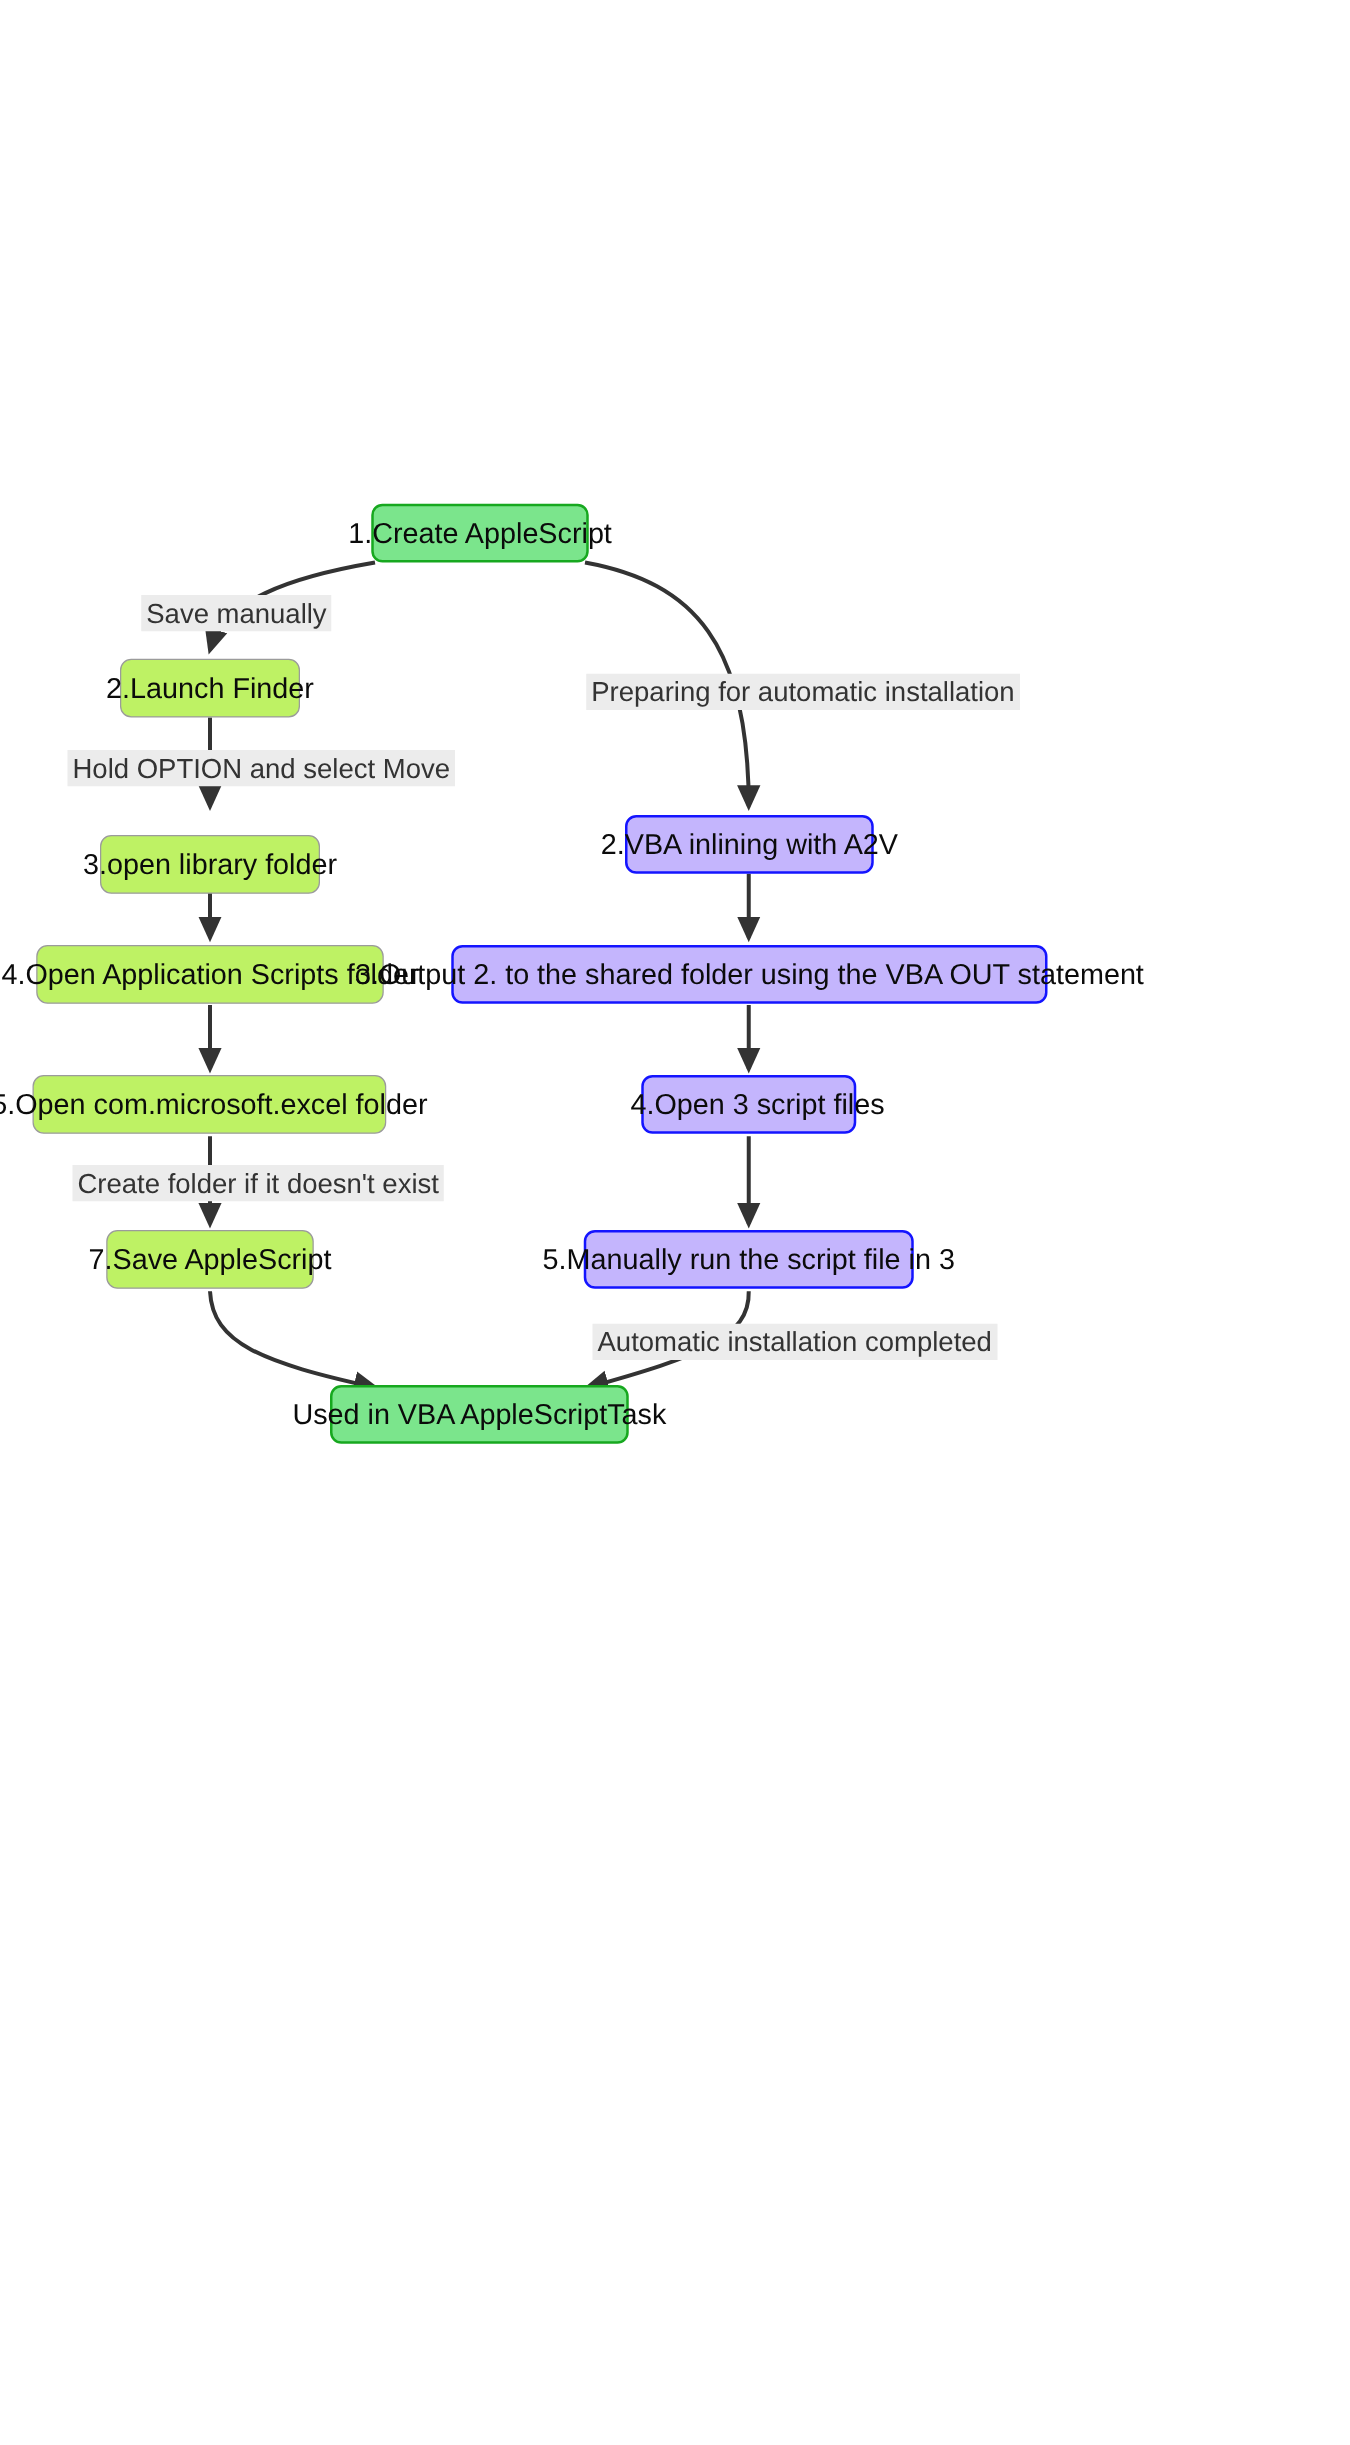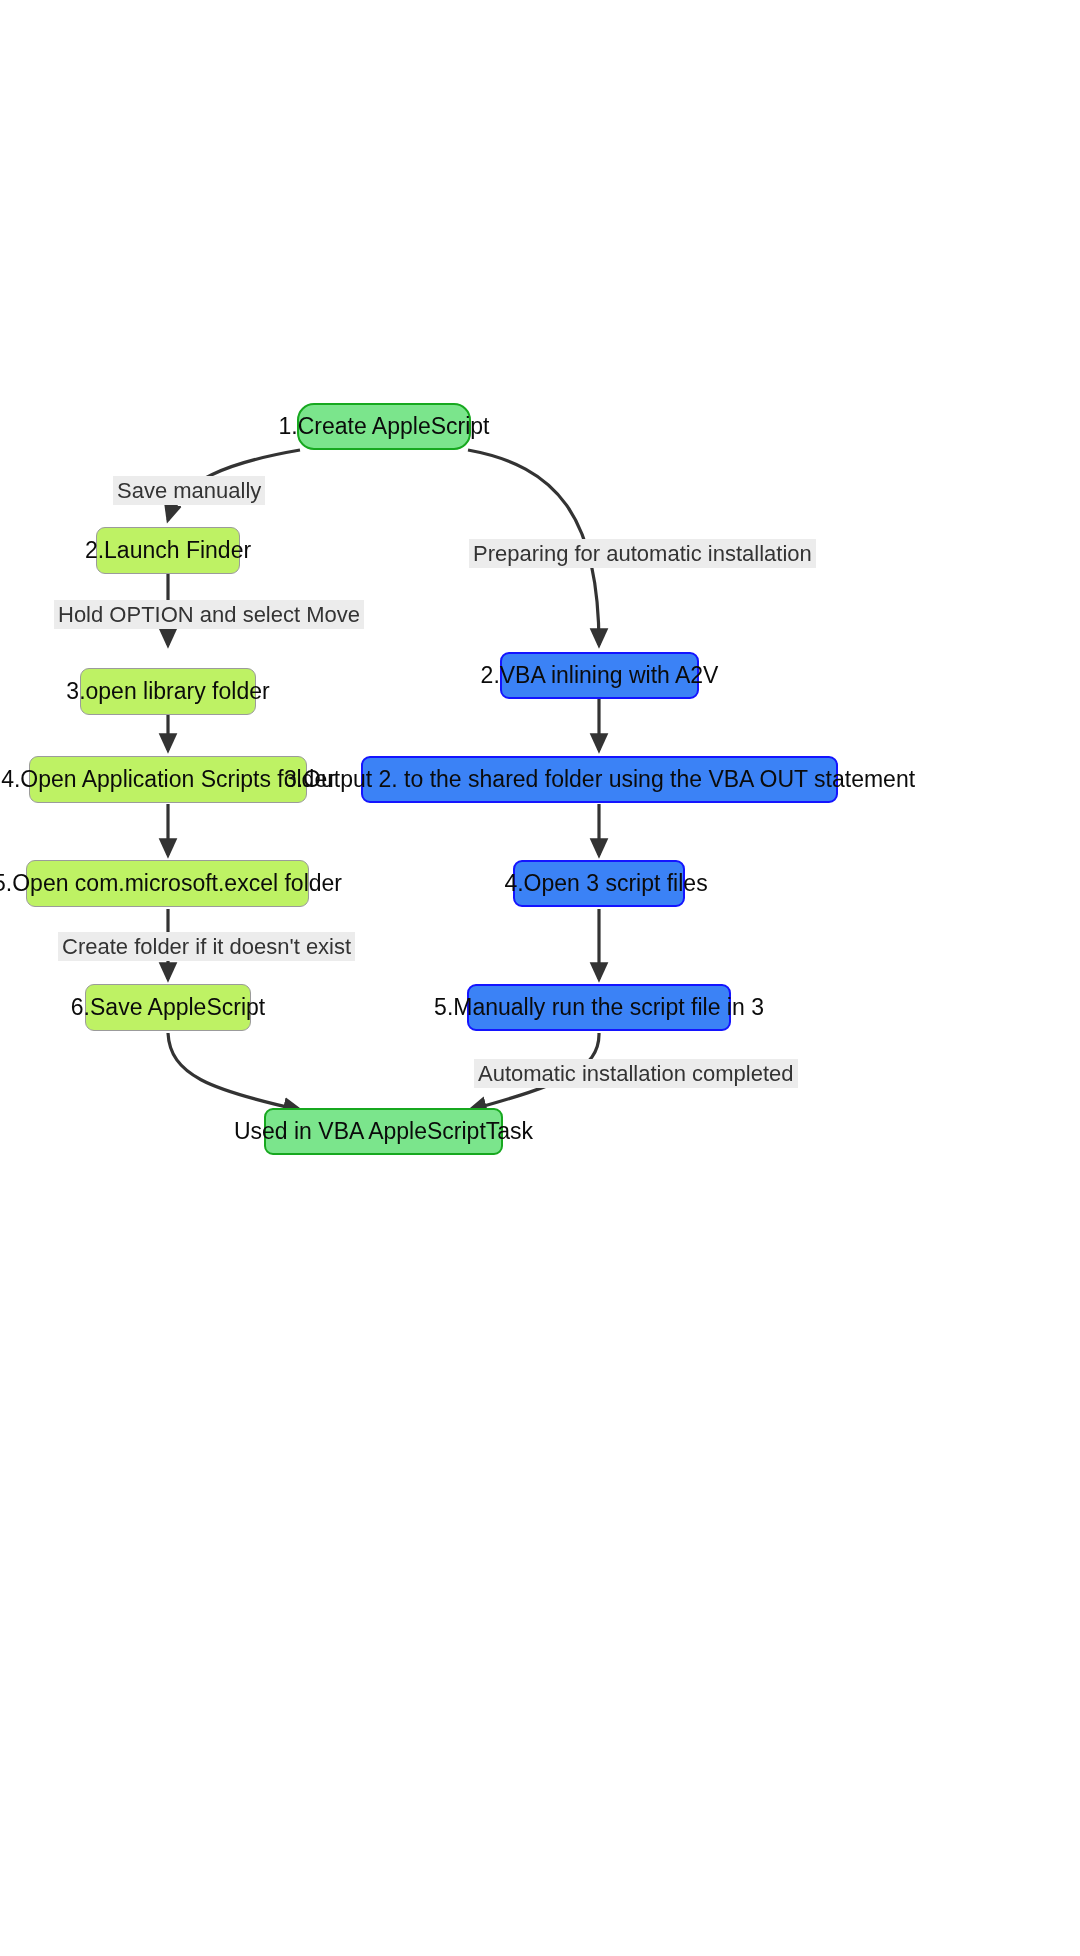--- a/index.html
+++ b/index.html
@@ -40,21 +40,21 @@
   }
   .node-green {
     background: #7BE58C;
     border: 2.2px solid #17a81f;
   }
   .node-plain {
     background: #bef264;
     border: 1.6px solid #9b9b9b;
   }
   .node-blue {
-    background: #3b82f6;
+    background: #c4b5fd;
     border: 2.2px solid #1414ff;
   }
   .edge-label {
     position: absolute;
     box-sizing: border-box;
     background: #ececec;
     color: #333333;
     font-size: 22px;
     line-height: 1.15;
     white-space: nowrap;
@@ -90,21 +90,21 @@
 
     <path d="M 599 699 L 599 750" fill="none" stroke="#333333" stroke-width="3.2" marker-end="url(#arrow)"></path>
 
     <path d="M 599 804 L 599 855" fill="none" stroke="#333333" stroke-width="3.2" marker-end="url(#arrow)"></path>
 
     <path d="M 599 909 L 599 979" fill="none" stroke="#333333" stroke-width="3.2" marker-end="url(#arrow)"></path>
 
     <path d="M 599 1033 C 600 1070 560 1085 470 1110" fill="none" stroke="#333333" stroke-width="3.2" marker-end="url(#arrow)"></path>
   </svg>
 
-  <div class="node node-green" style="left:297px; top:403px; width:174px; height:47px;border-radius:17px;">
+  <div class="node node-green" style="left:297px; top:403px; width:174px; height:47px;">
     <span>1.Create AppleScript</span>
   </div>
 
   <div class="edge-label" style="left:113px; top:476px;text-align:right;">
     <span>Save manually</span>
   </div>
 
   <div class="node node-plain" style="left:96px; top:527px; width:144px; height:47px;">
     <span>2.Launch Finder</span>
   </div>
@@ -123,21 +123,21 @@
 
   <div class="node node-plain" style="left:26px; top:860px; width:283px; height:47px;">
     <span>5.Open com.microsoft.excel folder</span>
   </div>
 
   <div class="edge-label" style="left:58px; top:932px;">
     <span>Create folder if it doesn't exist</span>
   </div>
 
   <div class="node node-plain" style="left:85px; top:984px; width:166px; height:47px;">
-    <span>6.Save AppleScript</span>
+    <span>7.Save AppleScript</span>
   </div>
 
   <div class="edge-label" style="left:469px; top:539px;">
     <span>Preparing for automatic installation</span>
   </div>
 
   <div class="node node-blue" style="left:500px; top:652px; width:199px; height:47px;">
     <span>2.VBA inlining with A2V</span>
   </div>
 

